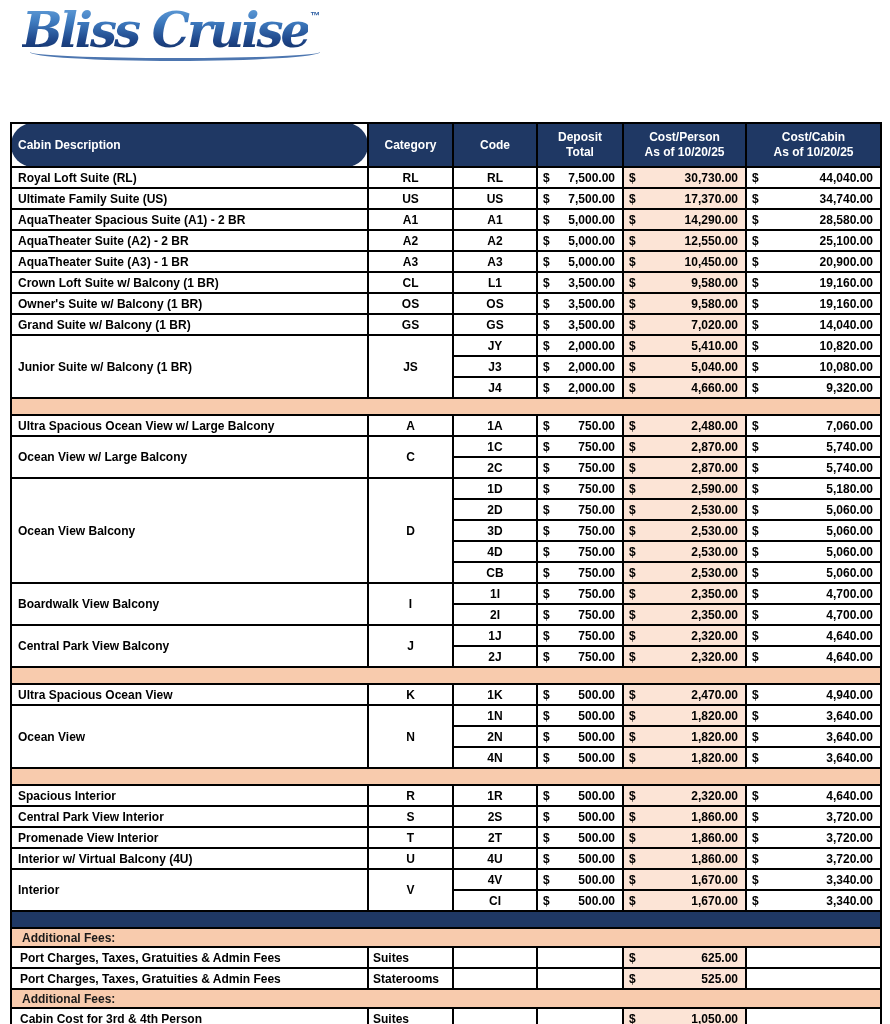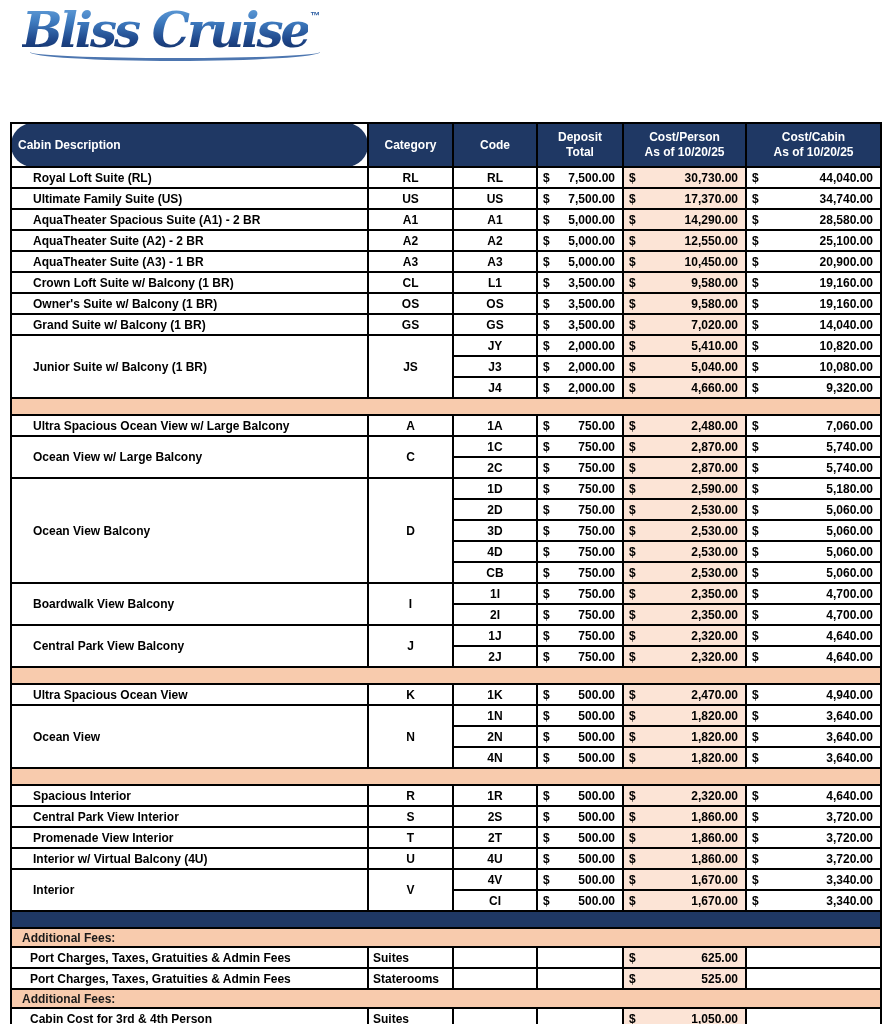--- a/index.html
+++ b/index.html
@@ -20,30 +20,30 @@
 
   
   .title{position:absolute;left:14px;top:84px;font-size:15px;font-weight:bold;color:#000;}
 
   
   .rates{position:absolute;left:10px;top:122px;width:870px;border-collapse:collapse;table-layout:fixed;}
   .rates td,.rates th{border:2px solid #000;padding:0;font-size:12px;font-weight:bold;color:#000;overflow:hidden;}
   .rates th{background:#1F3864;color:#fff;height:42px;vertical-align:middle;line-height:1.25;}
   th.h-desc{text-align:left;padding-left:6px;border-radius:22px;}
   .rates td{height:19px;vertical-align:middle;background:#fff;}
-  td.desc{text-align:left;padding-left:21px;}
+  td.desc{text-align:left;padding-left:6px;}
   td.cat,td.code{text-align:center;border-radius:6px;}
   td.money{position:relative;}
   td.money .cur{position:absolute;left:5px;top:50%;transform:translateY(-50%);}
   td.money .amt{display:block;text-align:right;padding-right:7px;}
   td.person{background:#FCE4D6;}
   tr.sep td{background:#F8CBAD;height:15px;border-left:2px solid #000;border-right:2px solid #000;}
   tr.navy td{background:#1F3864;height:15px;}
   tr.fees-header td{background:#F8CBAD;text-align:left;padding-left:10px;color:#1a1a1a;height:17px;}
-  td.fee-label{text-align:left;padding-left:18px;margin-top:18px;}
+  td.fee-label{text-align:left;padding-left:8px;margin-top:18px;}
   td.fee-type{text-align:left;padding-left:4px;}
   td.empty{background:#fff;}
 </style>
 </head>
 <body>
 
 <div class="page">
 
   <div class="logo">
     <span class="logo-text">Bliss Cruise</span><span class="logo-tm">™</span>

